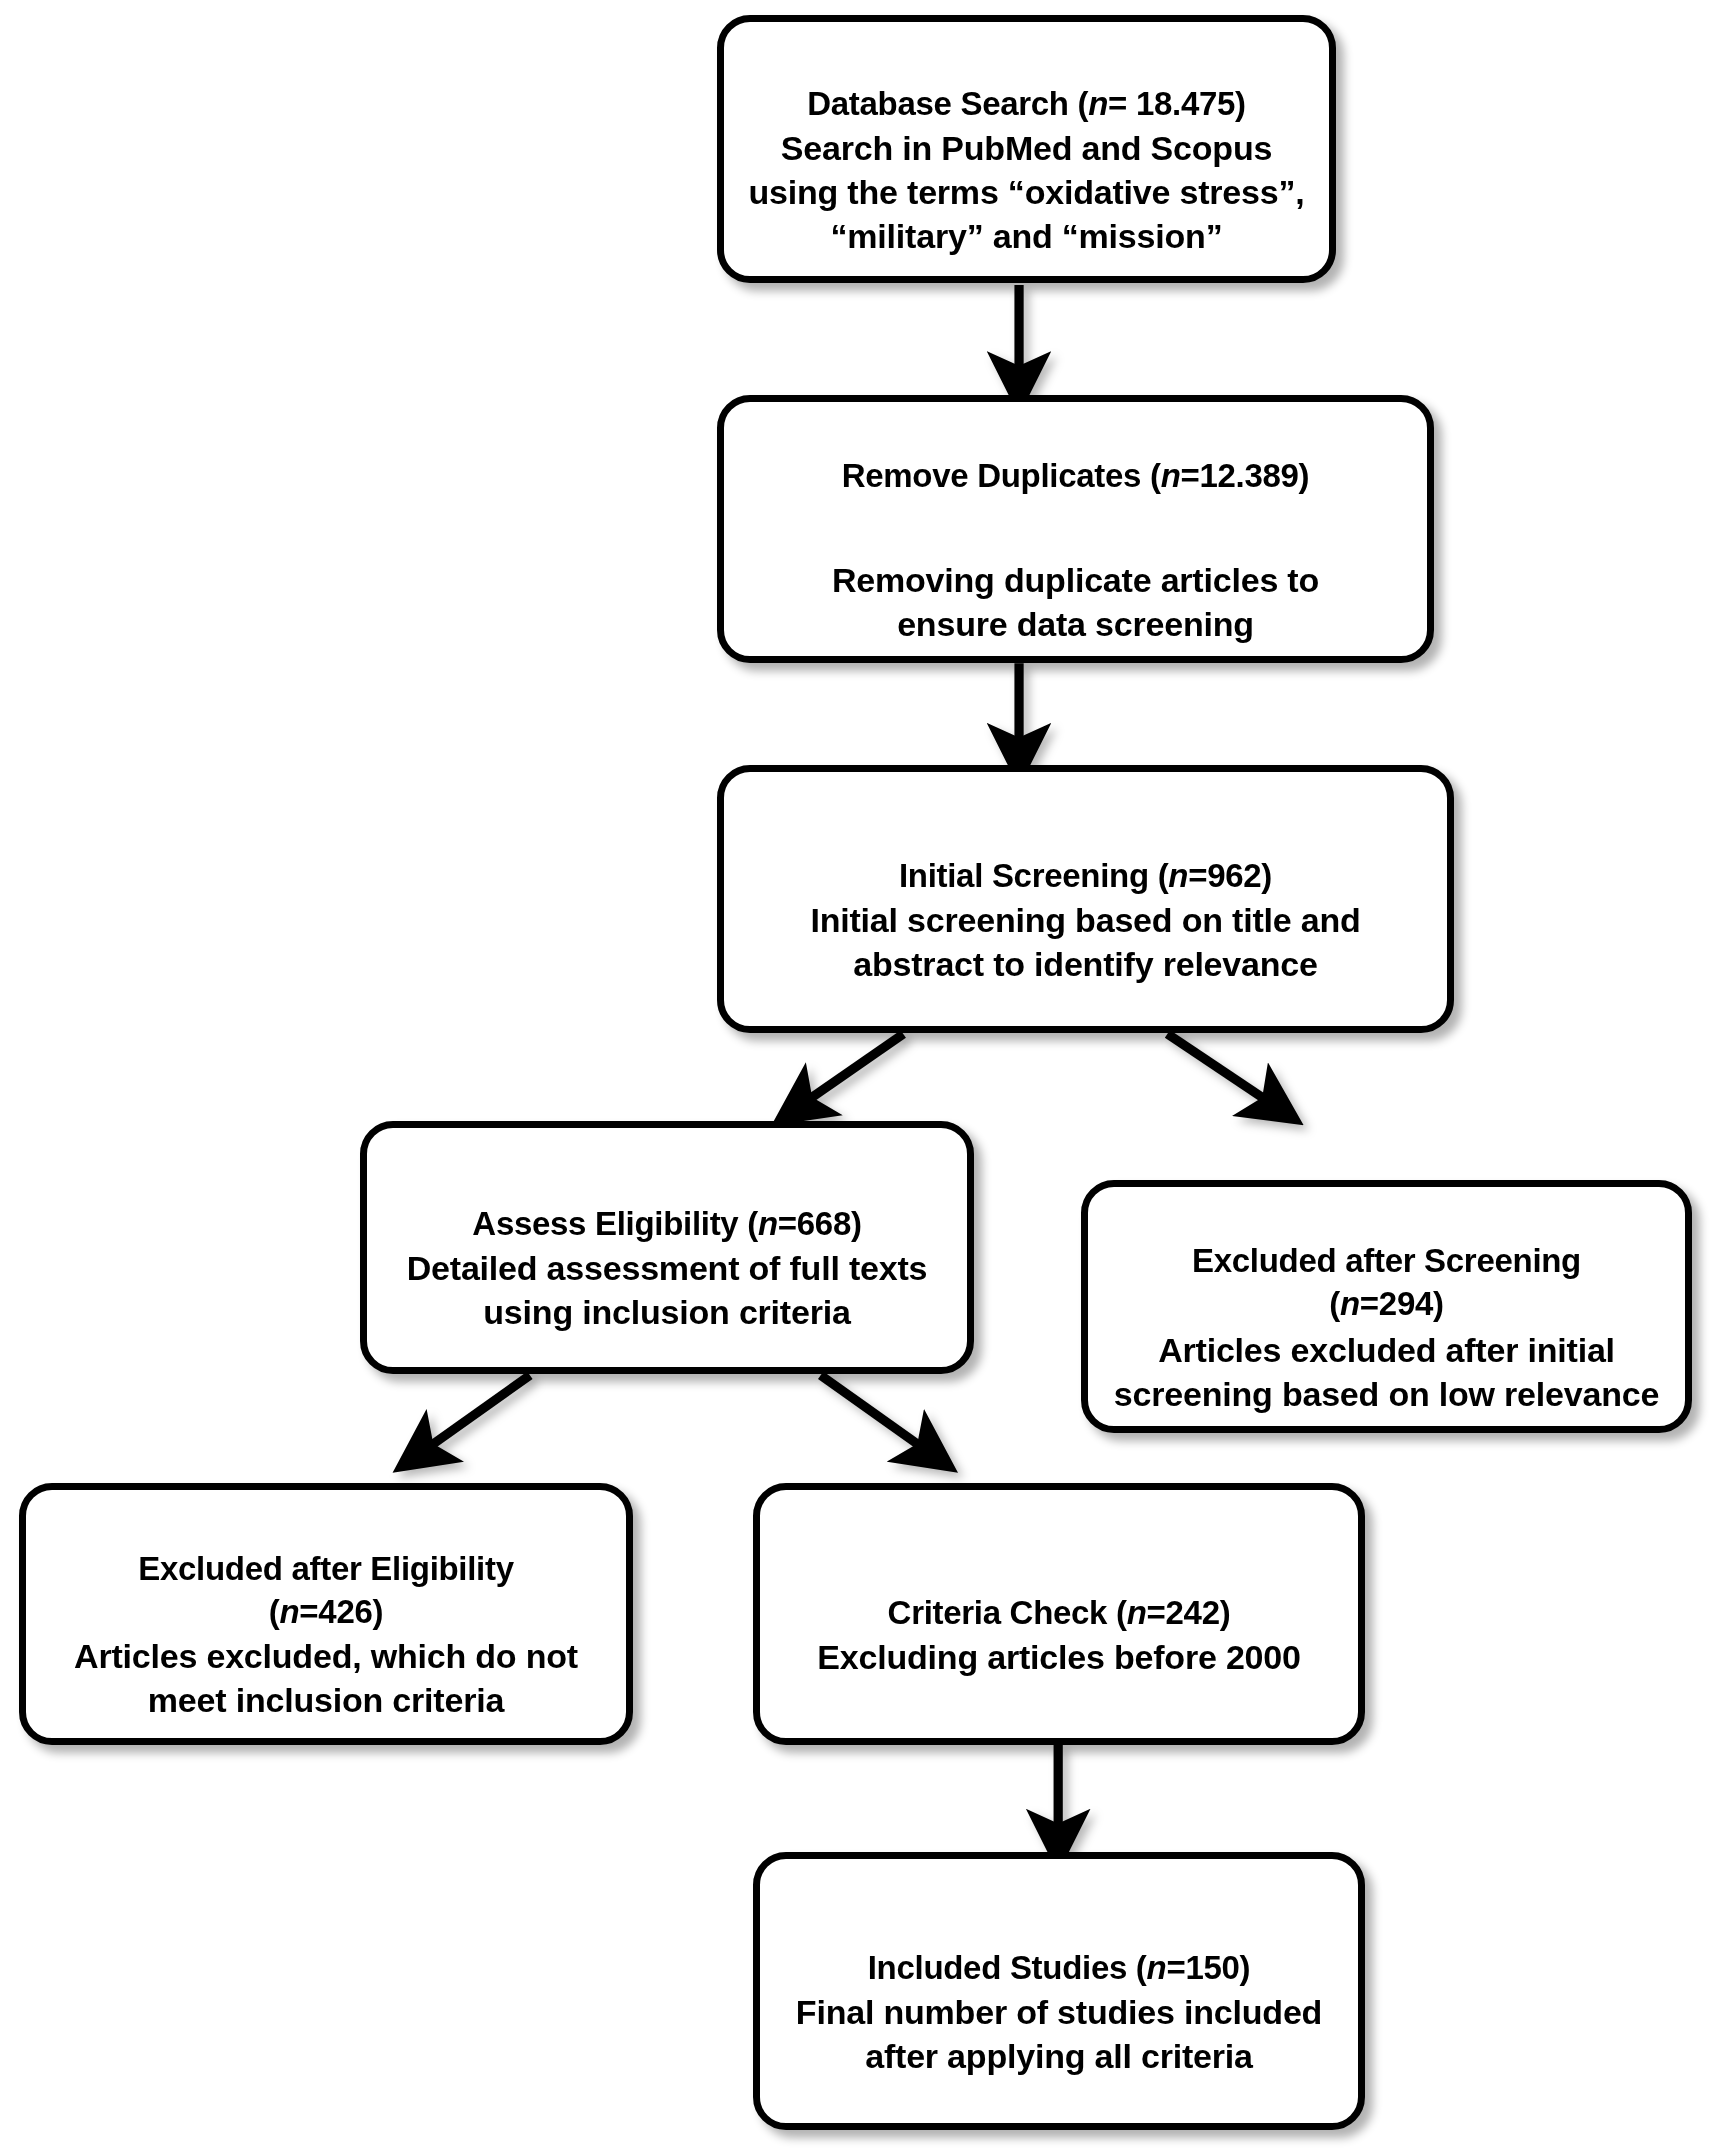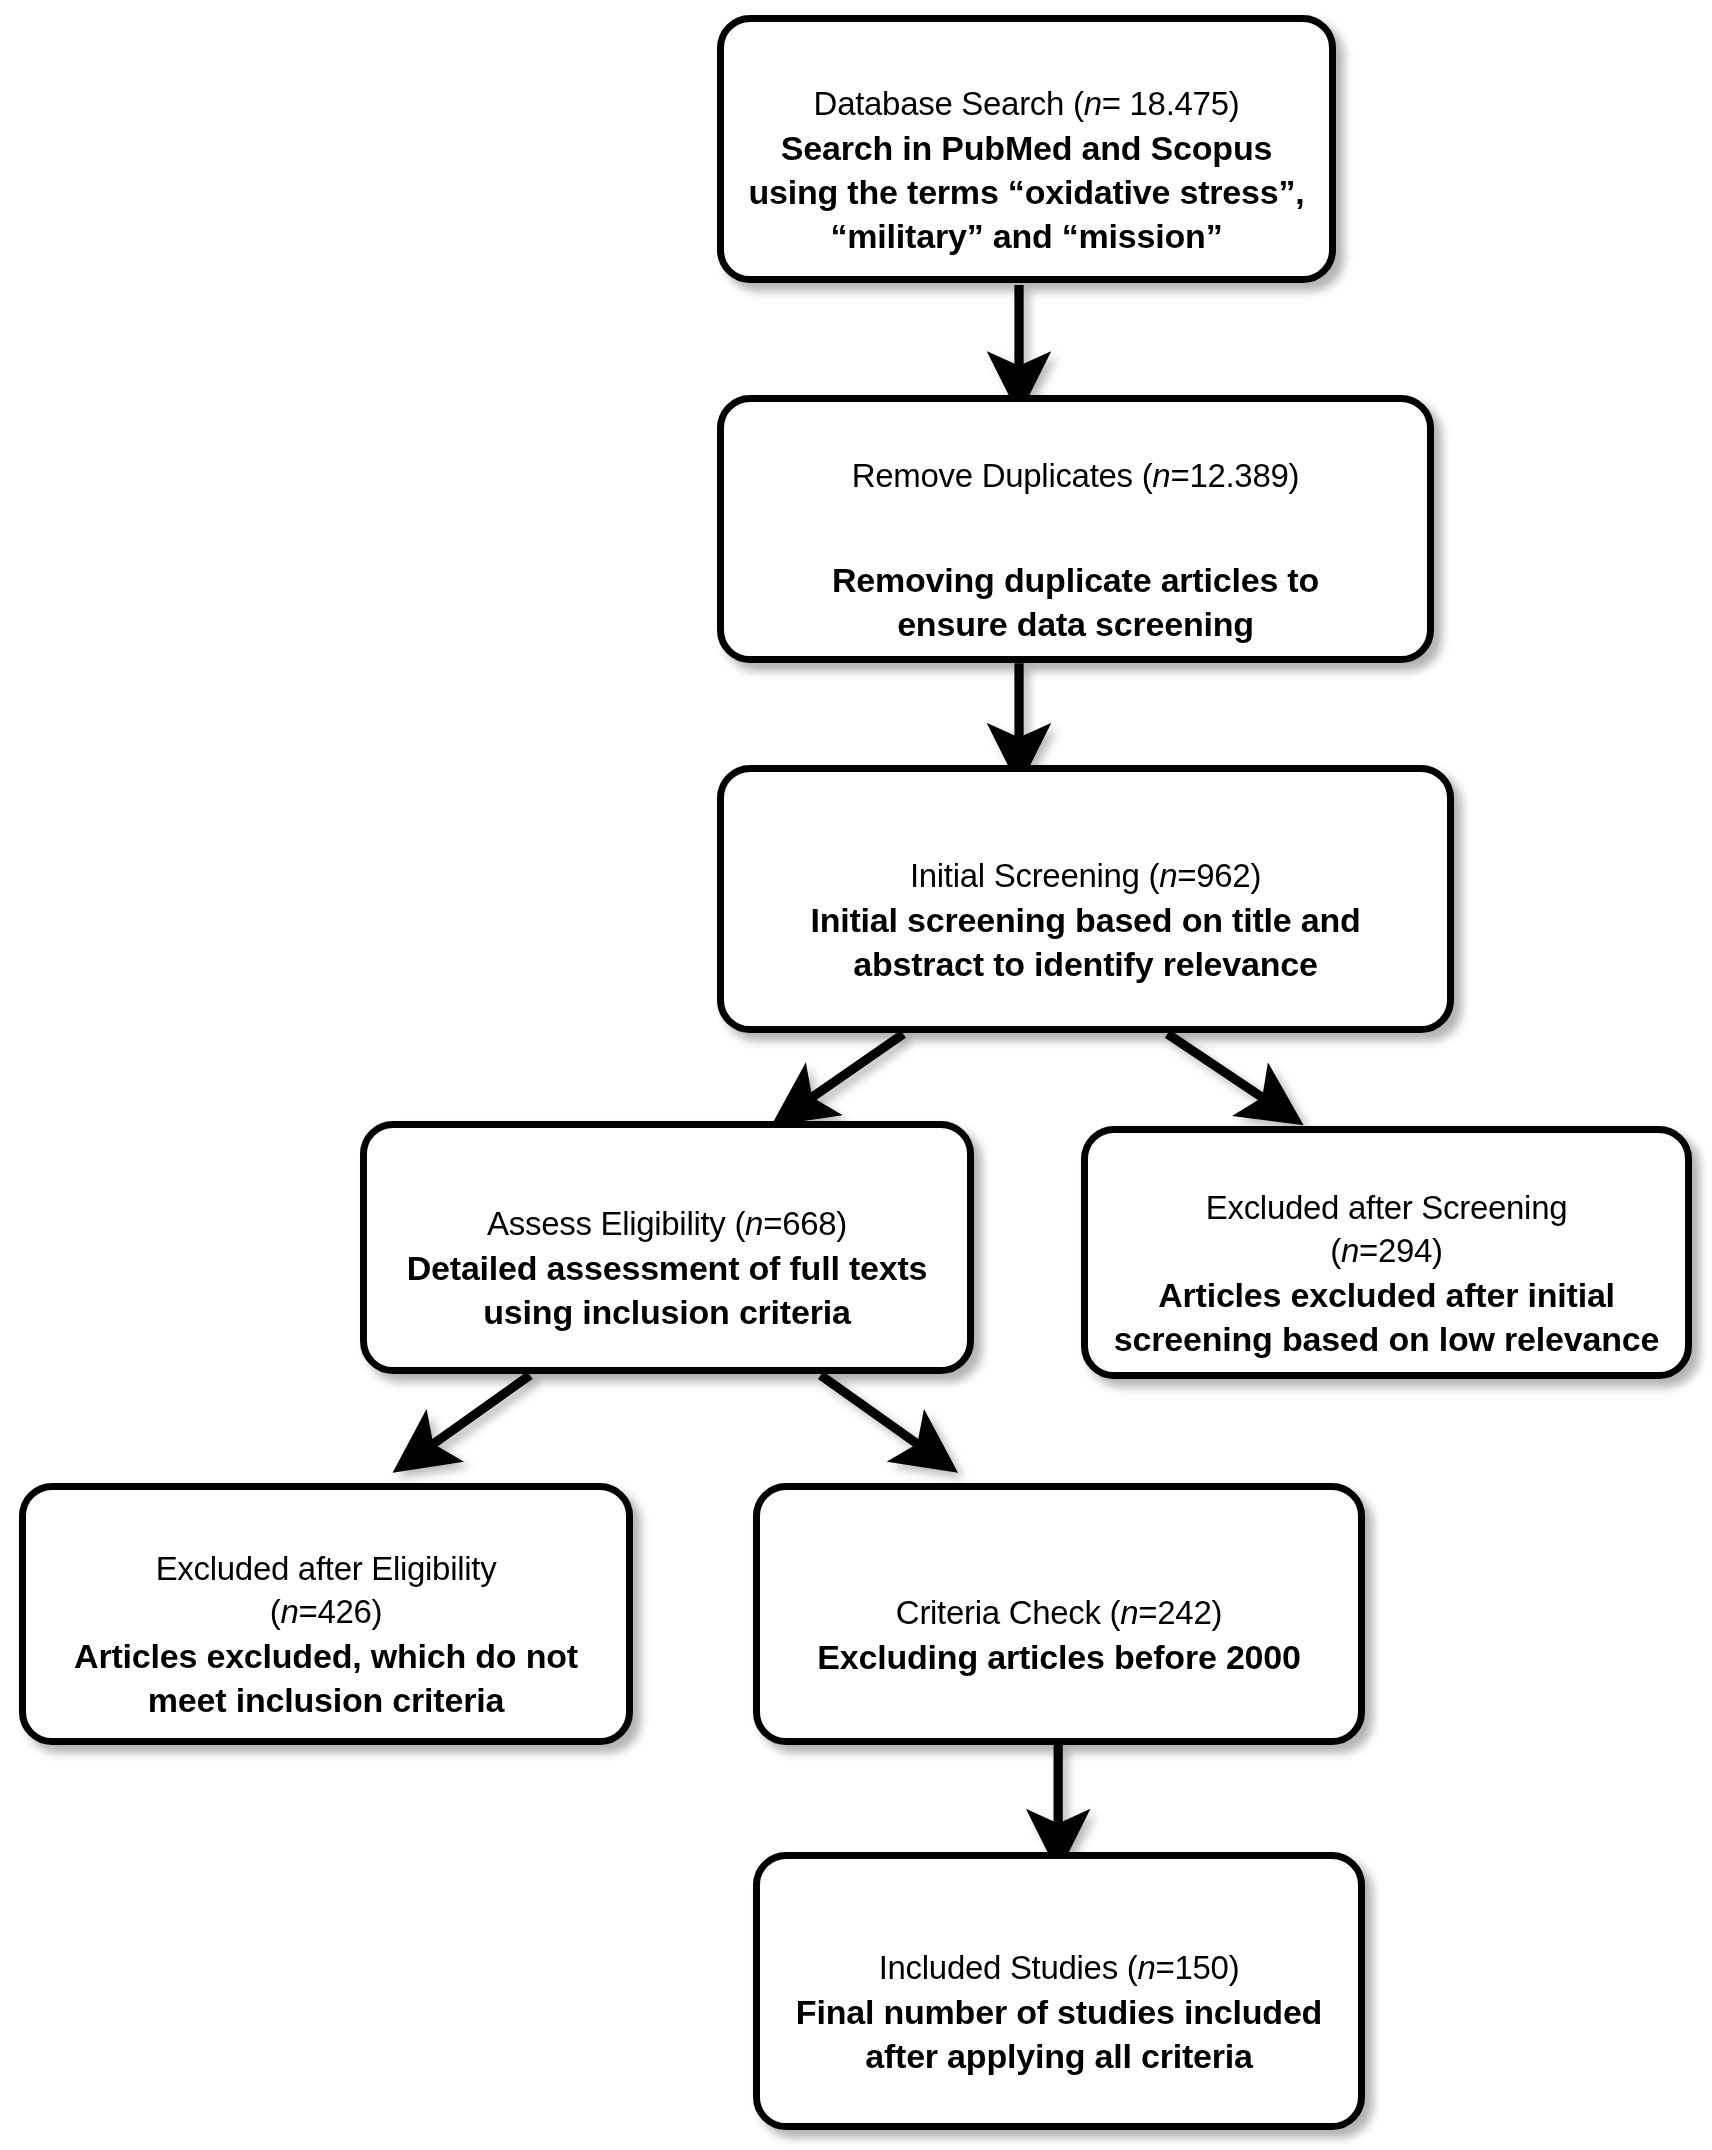--- a/index.html
+++ b/index.html
@@ -32,21 +32,21 @@
     box-shadow: 7.6px 7.6px 9.8px rgba(0,0,0,0.30);
     display: flex;
     flex-direction: column;
     align-items: center;
     justify-content: center;
     text-align: center;
     padding: 9.8px 18.5px;
     color: #000000;
   }
   .node-title {
-    font-weight: normal;
+    font-weight: bold;
     font-size: 33px;
     line-height: 1.30;
     letter-spacing: -0.3px;
     white-space: pre-line;
   }
   .node-title .n-italic {
     font-style: italic;
   }
   .node-desc {
     font-weight: bold;
@@ -115,21 +115,21 @@
   </div>
 
   <div class="node" style="left:360px; top:1121px; width:614px; height:253px;">
     <div class="node-title">
       <span>Assess Eligibility (</span><span class="n-italic">n</span><span>=668)</span>
     </div>
     <div class="node-desc">Detailed assessment of full texts
 using inclusion criteria</div>
   </div>
 
-  <div class="node" style="left:1081px; top:1126px; width:611px; height:253px;">
+  <div class="node" style="left:1081px; top:1180px; width:611px; height:253px;justify-content:space-between;">
     <div class="node-title">
       <span>Excluded after Screening
 (</span><span class="n-italic">n</span><span>=294)</span>
     </div>
     <div class="node-desc">Articles excluded after initial
 screening based on low relevance</div>
   </div>
 
   <div class="node" style="left:19px; top:1483px; width:614px; height:262px;">
     <div class="node-title">

